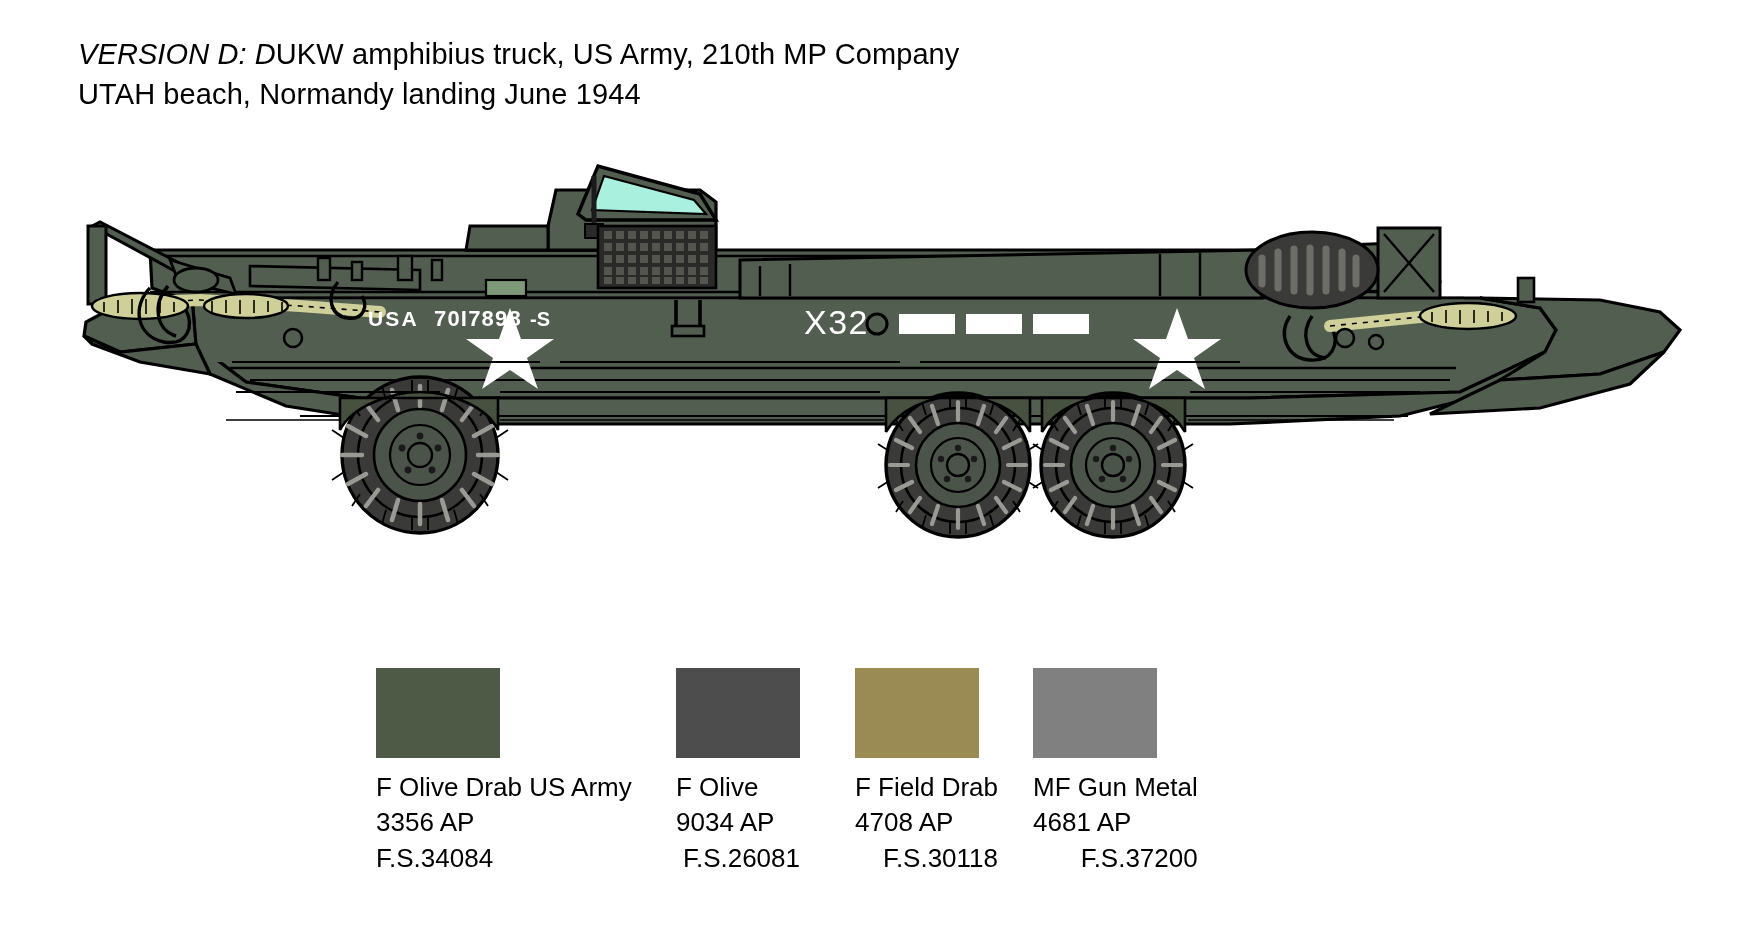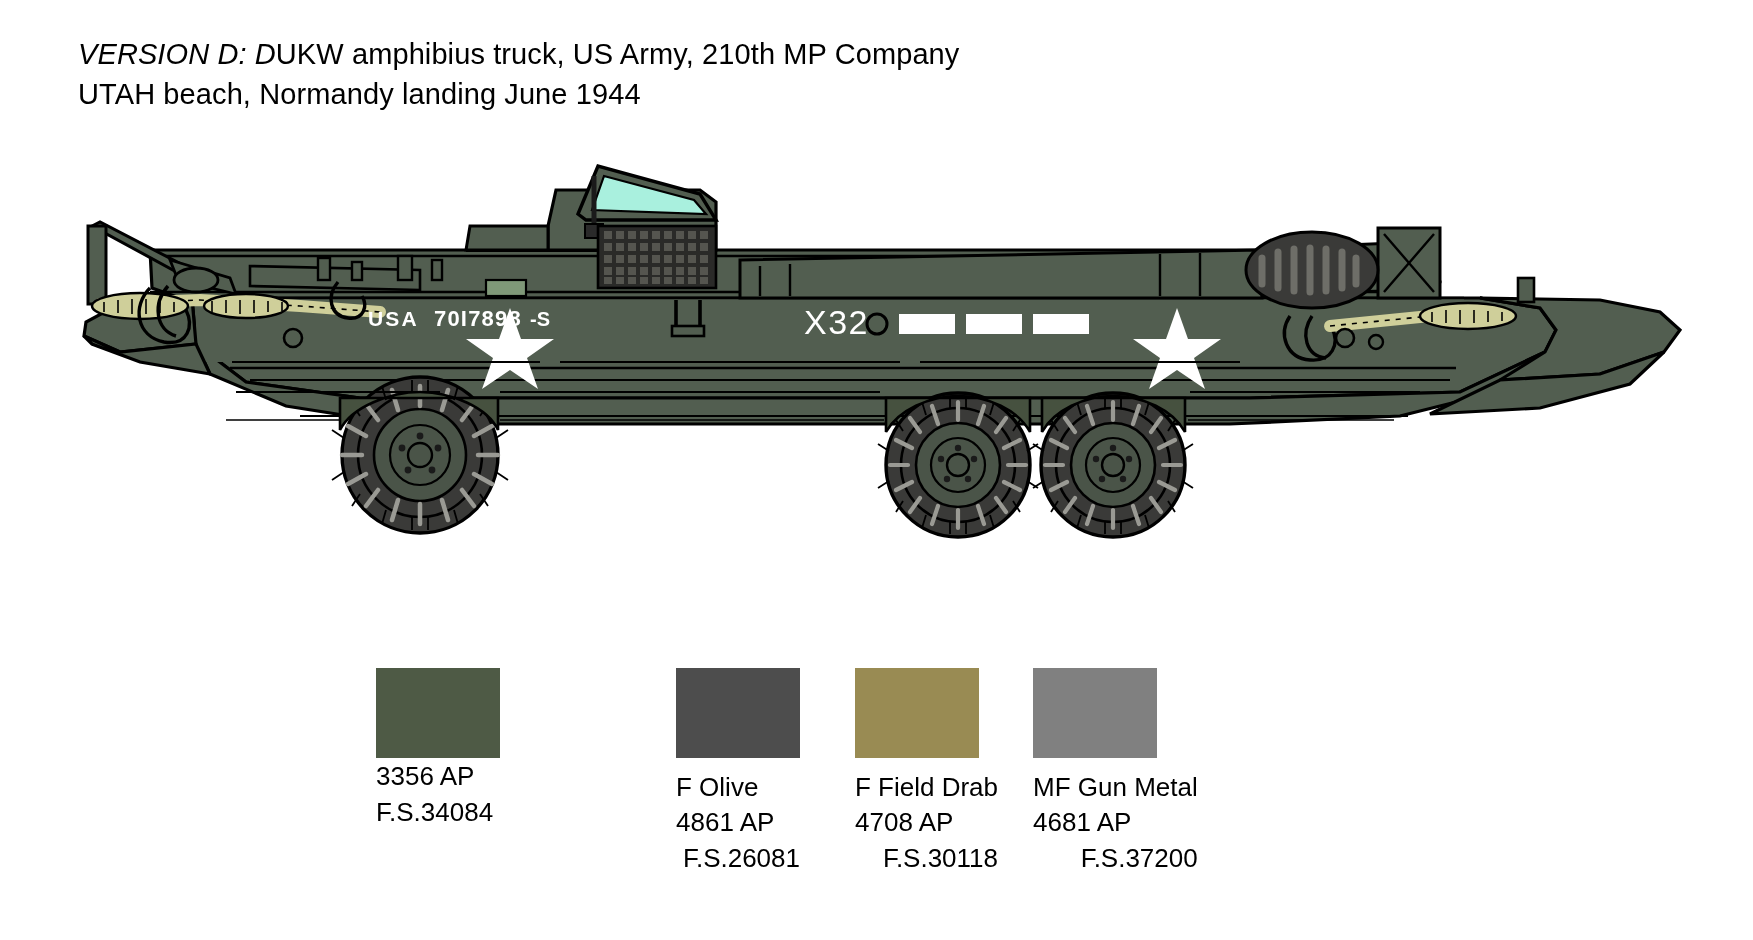--- a/index.html
+++ b/index.html
@@ -303,28 +303,29 @@
     <path d="M226,290 L340,290 M500,290 L884,290 M1188,290 L1394,290" stroke="#000" stroke-width="1.6" fill="none"></path>
 
     <rect x="486" y="150" width="40" height="16" fill="#7f9878" stroke="#000" stroke-width="2.2"></rect>
   </svg>
   </div>
 
   <div class="paints">
 
     <div class="paint" style="left:376px">
       <span class="chip" style="background:#4e5a45"></span>
+      <div class="p-name">F Olive Drab US Army</div>
       <div class="p-code">3356 AP</div>
       <div class="p-fs">F.S.34084</div>
     </div>
 
     <div class="paint" style="left:676px">
       <span class="chip" style="background:#4d4d4d"></span>
       <div class="p-name">F Olive</div>
-      <div class="p-code">4861 AP</div>
+      <div class="p-code">9034 AP</div>
       <div class="p-fs indent-fs">F.S.26081</div>
     </div>
 
     <div class="paint" style="left:855px">
       <span class="chip" style="background:#998b53"></span>
       <div class="p-name">F Field Drab</div>
       <div class="p-code">4708 AP</div>
       <div class="p-fs indent-fs">F.S.30118</div>
     </div>
 

